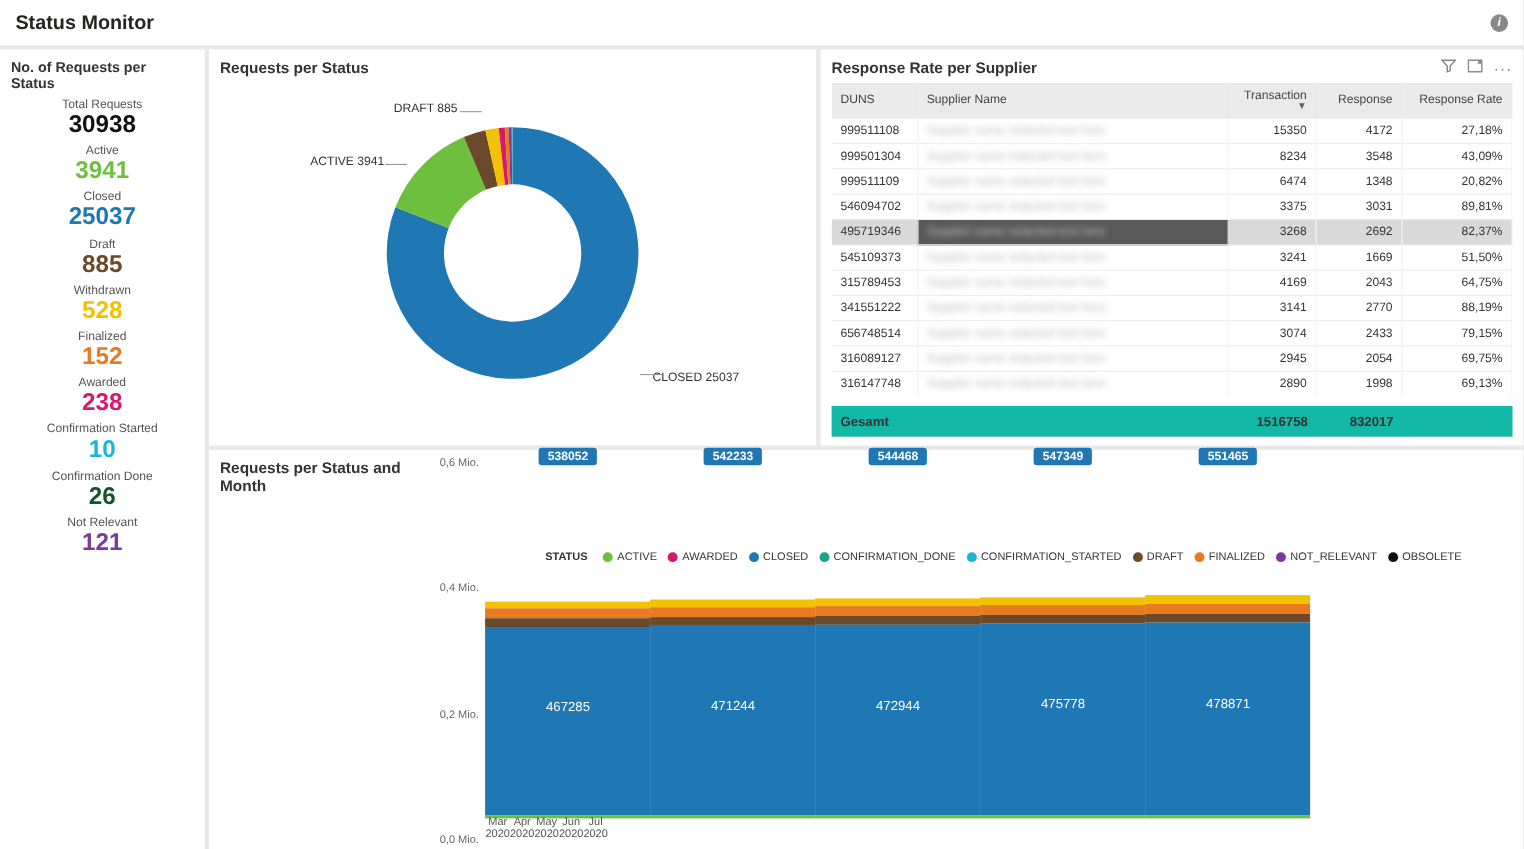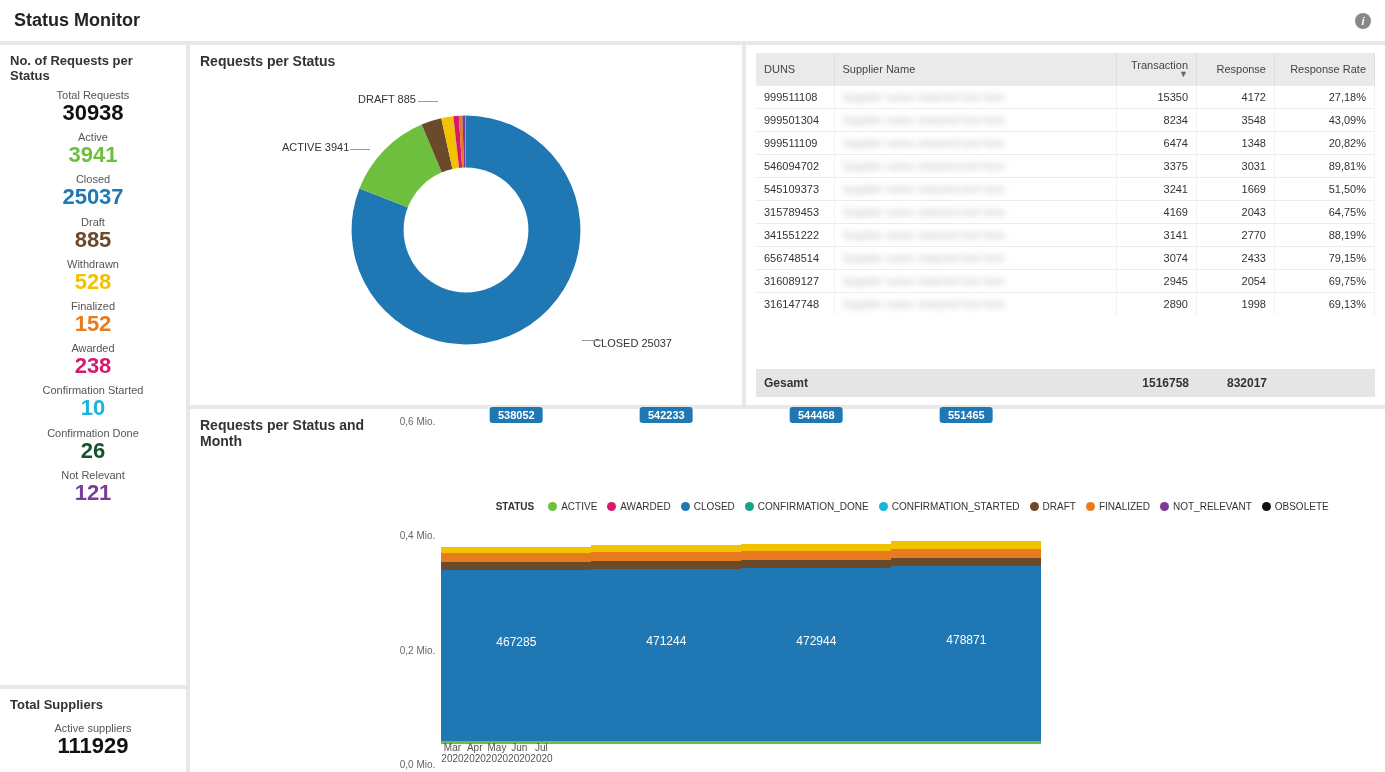--- a/index.html
+++ b/index.html
@@ -49,21 +49,21 @@
 
 
 .resp-table { width: 100%; border-collapse: collapse; font-size: 11px; }
 .resp-table th { background: #eaeaea; text-align: left; padding: 6px 8px; font-weight: 400; color: #444; border-right: 1px solid #ddd; position: relative; }
 .resp-table th.num { text-align: right; }
 .resp-table td { padding: 5px 8px; border-top: 1px solid #ececec; border-right: 1px solid #f2f2f2; }
 .resp-table td.num { text-align: right; }
 .resp-table tbody tr.highlighted { background: #d9d9d9; }
 .resp-table tbody tr.highlighted td:first-child + td { background: #595959; color: #595959; }
 .table-scroll { flex: 1; overflow-y: auto; overflow-x: hidden; position: relative; }
-.table-footer { background: #e5e5e5; display: flex; padding: 7px 8px; font-size: 12px; font-weight: 700; }
+.table-footer { background: #14b8a6; display: flex; padding: 7px 8px; font-size: 12px; font-weight: 700; }
 .table-footer .gesamt-label { flex: 1; }
 .table-footer .fval { width: 90px; text-align: right; }
 .blur-text { filter: blur(3px); color: #bbb; user-select: none; }
 .sort-indicator { display: block; font-size: 9px; color: #666; margin-top: -2px; }
 
 
 .barchart-card { flex: 1; display: flex; flex-direction: row; min-height: 0; }
 .chart-body { flex: 1; display: flex; position: relative; padding: 4px 8px 0 8px; }
 .y-axis { width: 50px; position: relative; font-size: 10px; color: #666; padding-top: 10px; padding-bottom: 20px; }
 .y-tick { position: absolute; right: 6px; transform: translateY(-50%); }
@@ -138,25 +138,20 @@
             </div>
             <div class="kpi-item">
               <div class="kpi-label">Confirmation Done</div>
                  <div class="kpi-value" style="color:#14532d">26</div>
             </div>
             <div class="kpi-item">
               <div class="kpi-label">Not Relevant</div>
                  <div class="kpi-value" style="color:#7a3b99">121</div>
             </div>
           </div>
-      </div>
-      <div class="card suppliers-card">
-        <h2>Total Suppliers</h2>
-        <div class="kpi-label">Active suppliers</div>
-        <div class="kpi-value" style="color:#111">111929</div>
       </div>
     </div>
 
     <div class="right-area">
       <div class="top-row">
 
         <div class="card donut-card">
           <div class="card-title">Requests per Status</div>
           <div class="donut-wrapper">
             <svg class="donut" viewBox="0 0 100 100">
@@ -176,20 +171,33 @@
             <div class="donut-label" style="top:18px; left:158px;">DRAFT 885</div>
             <div class="donut-label" style="top:66px; left:82px;">ACTIVE 3941</div>
             <div class="donut-label" style="bottom:36px; right:60px;">CLOSED 25037</div>
             <div class="donut-line" style="top:26px; left:218px; width:20px;"></div>
             <div class="donut-line" style="top:74px; left:150px; width:20px;"></div>
             <div class="donut-line" style="bottom:44px; right:130px; width:20px;"></div>
           </div>
         </div>
 
         <div class="card table-card">
+          <div class="card-header-row">
+            <div class="card-title">Response Rate per Supplier</div>
+            <div class="card-icons">
+              <span><svg width="14" height="14" viewBox="0 0 16 16">
+                    <path d="M1 2h14l-5.5 6v5l-3 1v-6z" fill="none" stroke="#888" stroke-width="1.5"></path>
+                  </svg></span>
+              <span><svg width="14" height="14" viewBox="0 0 16 16">
+                    <rect x="1" y="2" width="14" height="12" fill="none" stroke="#888" stroke-width="1.5"></rect>
+                    <path d="M11 6l3-3M11 3h3v3" fill="none" stroke="#888" stroke-width="1.5"></path>
+                  </svg></span>
+              <span style="font-size:14px;letter-spacing:1px;">···</span>
+            </div>
+          </div>
           <div class="table-scroll">
             <table class="resp-table">
               <thead>
                 <tr>
                   <th style="width:78px">DUNS</th>
                   <th>Supplier Name</th>
                   <th class="num" style="width:80px"><span>Transaction</span><span class="sort-indicator">▼</span></th>
                   <th class="num" style="width:78px">Response</th>
                   <th class="num" style="width:100px">Response Rate</th>
                 </tr>
@@ -215,20 +223,27 @@
                   <td class="num">6474</td>
                   <td class="num">1348</td>
                   <td class="num">20,82%</td>
                   </tr>
                   <tr>
                     <td>546094702</td>
                   <td><span class="blur-text">Supplier name redacted text here</span></td>
                   <td class="num">3375</td>
                   <td class="num">3031</td>
                   <td class="num">89,81%</td>
+                  </tr>
+                  <tr class="highlighted">
+                    <td>495719346</td>
+                  <td><span class="blur-text">Supplier name redacted text here</span></td>
+                  <td class="num">3268</td>
+                  <td class="num">2692</td>
+                  <td class="num">82,37%</td>
                   </tr>
                   <tr>
                     <td>545109373</td>
                   <td><span class="blur-text">Supplier name redacted text here</span></td>
                   <td class="num">3241</td>
                   <td class="num">1669</td>
                   <td class="num">51,50%</td>
                   </tr>
                   <tr>
                     <td>315789453</td>
@@ -321,20 +336,31 @@
                   <div class="bar-stack">
                     <div class="seg" style="background: rgb(111, 191, 63); height: 2.56667px;"></div>
                     <div class="seg" style="background: rgb(31, 119, 180); height: 173.413px;"></div>
                     <div class="seg" style="background: rgb(106, 74, 42); height: 8.06667px;"></div>
                     <div class="seg" style="background: rgb(232, 122, 31); height: 8.8px;"></div>
                     <div class="seg" style="background: rgb(242, 194, 0); height: 7.52547px;"></div>
                   </div>
                   <div class="bar-closed-label" style="bottom: 89.2731px;">472944</div>
                 </div>
                 <div class="bar-group">
+                  <div class="bar-total-label">547349</div>
+                  <div class="bar-stack">
+                    <div class="seg" style="background: rgb(111, 191, 63); height: 2.56667px;"></div>
+                    <div class="seg" style="background: rgb(31, 119, 180); height: 174.452px;"></div>
+                    <div class="seg" style="background: rgb(106, 74, 42); height: 8.06667px;"></div>
+                    <div class="seg" style="background: rgb(232, 122, 31); height: 8.8px;"></div>
+                    <div class="seg" style="background: rgb(242, 194, 0); height: 7.5427px;"></div>
+                  </div>
+                  <div class="bar-closed-label" style="bottom: 89.7926px;">475778</div>
+                </div>
+                <div class="bar-group">
                   <div class="bar-total-label">551465</div>
                   <div class="bar-stack">
                     <div class="seg" style="background: rgb(111, 191, 63); height: 2.56667px;"></div>
                     <div class="seg" style="background: rgb(31, 119, 180); height: 175.586px;"></div>
                     <div class="seg" style="background: rgb(106, 74, 42); height: 8.06667px;"></div>
                     <div class="seg" style="background: rgb(232, 122, 31); height: 8.8px;"></div>
                     <div class="seg" style="background: rgb(242, 194, 0); height: 8.28447px;"></div>
                   </div>
                   <div class="bar-closed-label" style="bottom: 90.3597px;">478871</div>
                 </div>

